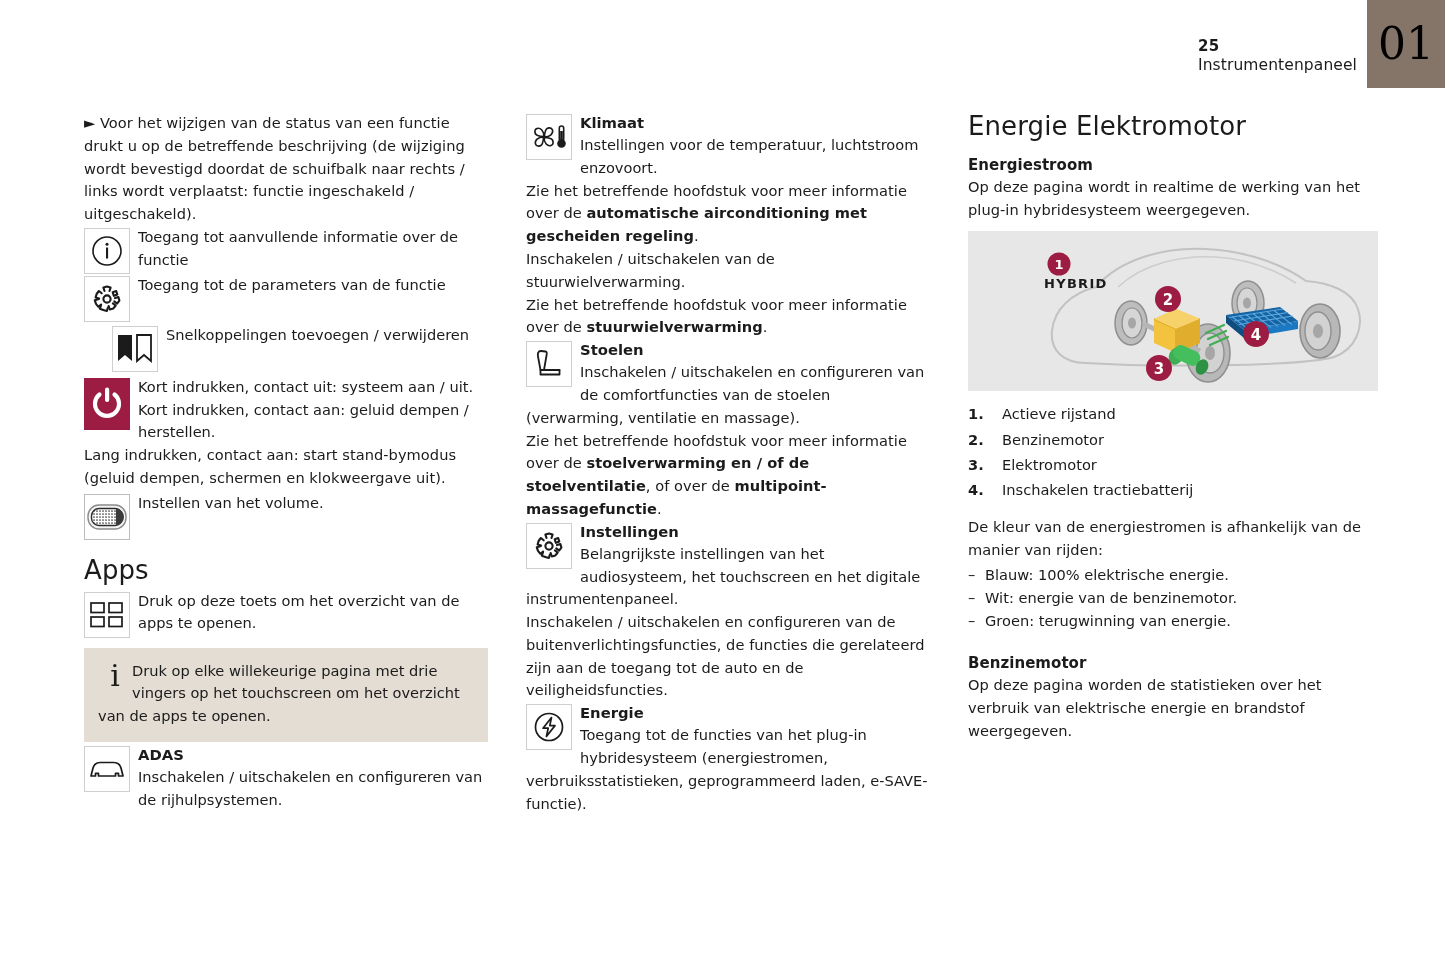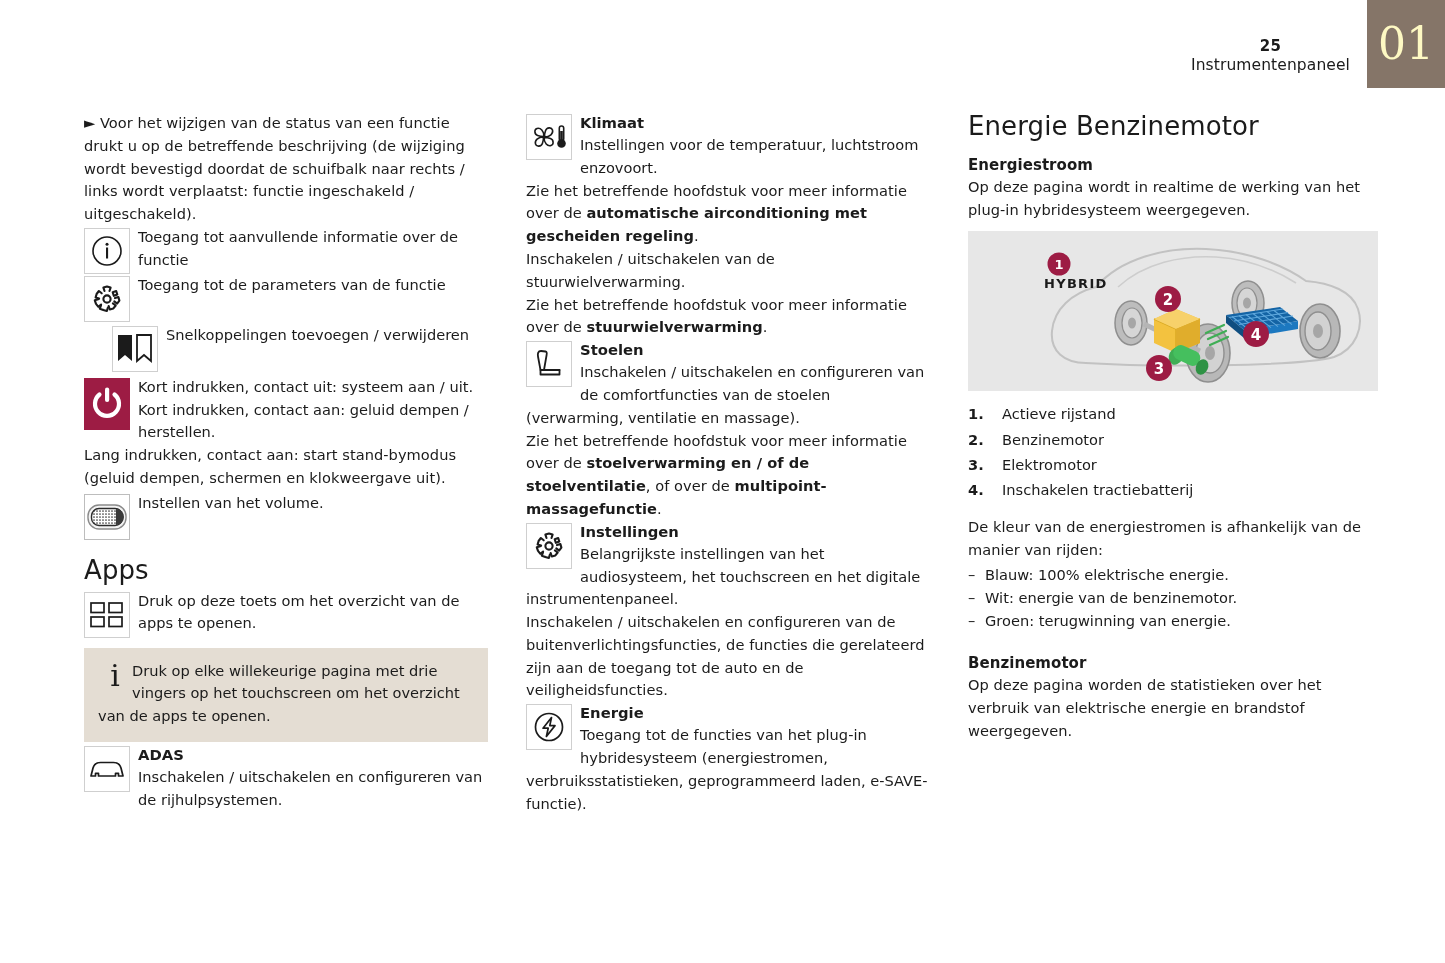--- a/index.html
+++ b/index.html
@@ -19,33 +19,33 @@
   .header {
     position: absolute;
     top: 0; left: 0; right: 0;
     height: 96px;
   }
   .chapter-tab {
     position: absolute;
     top: 0; right: 0;
     width: 78px; height: 88px;
     background: #857568;
-    color: #fef9c3;
+    color: #000000;
     font-family: "DejaVu Serif", "Liberation Serif", serif;
     font-size: 44px;
     font-weight: 400;
     line-height: 88px;
     text-align: center;
     letter-spacing: 0px;
   }
   .header-text {
     position: absolute;
     top: 38px;
-    right: 95px;
-    text-align: center;
+    right: 88px;
+    text-align: left;
     line-height: 1.18;
   }
   .header-pageno {
     font-size: 15px;
     font-weight: 700;
     letter-spacing: .2px;
     display: block;
   }
   .header-title {
     font-size: 15.5px;
@@ -355,21 +355,21 @@
         </svg>
       </div>
       <div class="ttl">Energie</div>
       <div class="txt">Toegang tot de functies van het plug-in hybridesysteem (energiestromen, verbruiksstatistieken, geprogrammeerd laden, e-SAVE-functie).</div>
     </div>
 
   </div>
 
   <div class="col right">
 
-    <h2 class="section tight" style="margin-top:0;">Energie Benzinemotor</h2>
+    <h2 class="section tight" style="margin-top:0;">Energie Elektromotor</h2>
 
     <h3 class="sub">Energiestroom</h3>
     <p class="para">Op deze pagina wordt in realtime de werking van het plug-in hybridesysteem weergegeven.</p>
 
     <div class="figure">
       <svg viewBox="0 0 410 160" preserveAspectRatio="xMidYMid meet">
         <rect x="0" y="0" width="410" height="160" fill="#e7e7e7"></rect>
 
         <path d="M118 132 C96 132 82 120 84 100 C86 78 104 62 128 56
                  C152 28 196 16 238 18 C280 20 316 34 338 50

